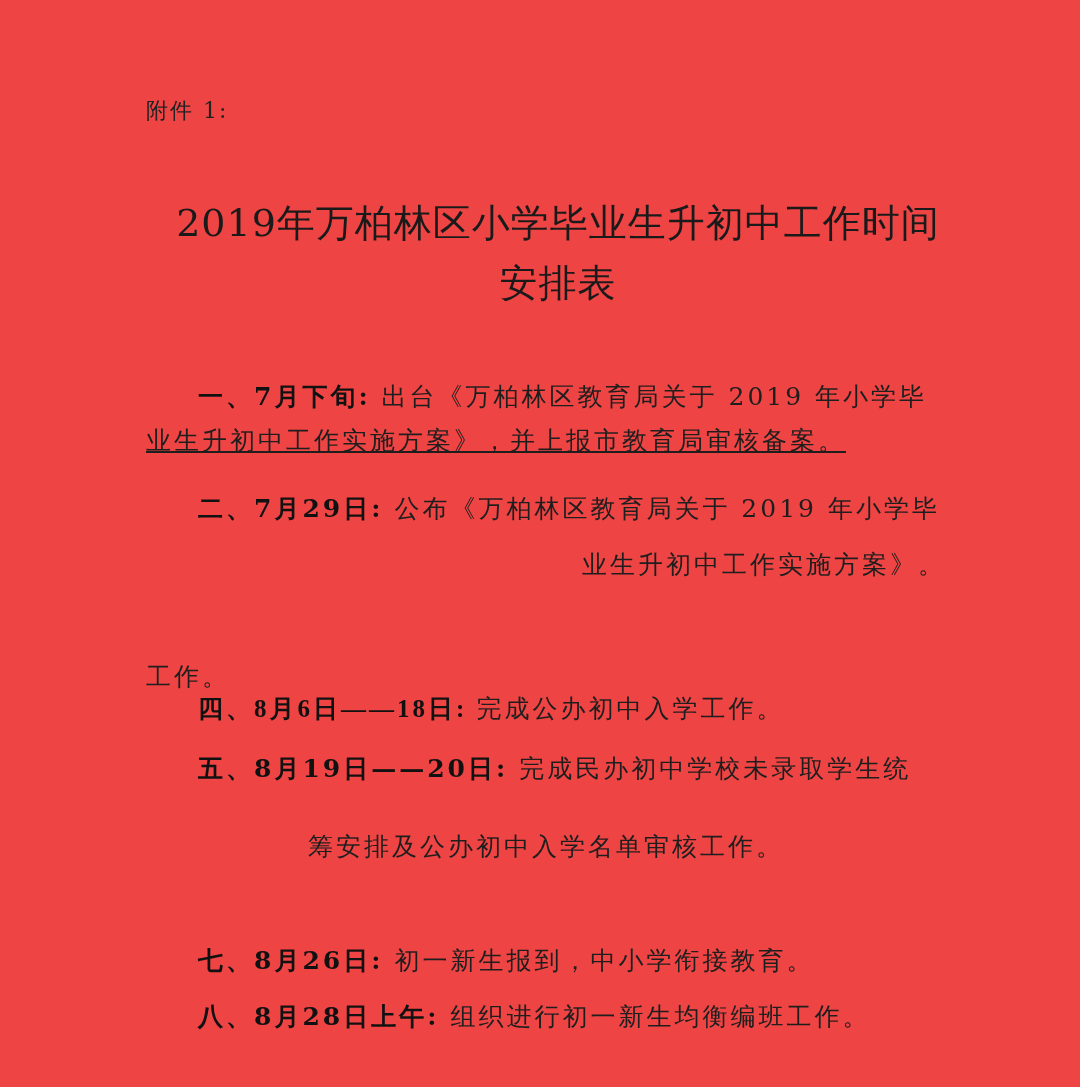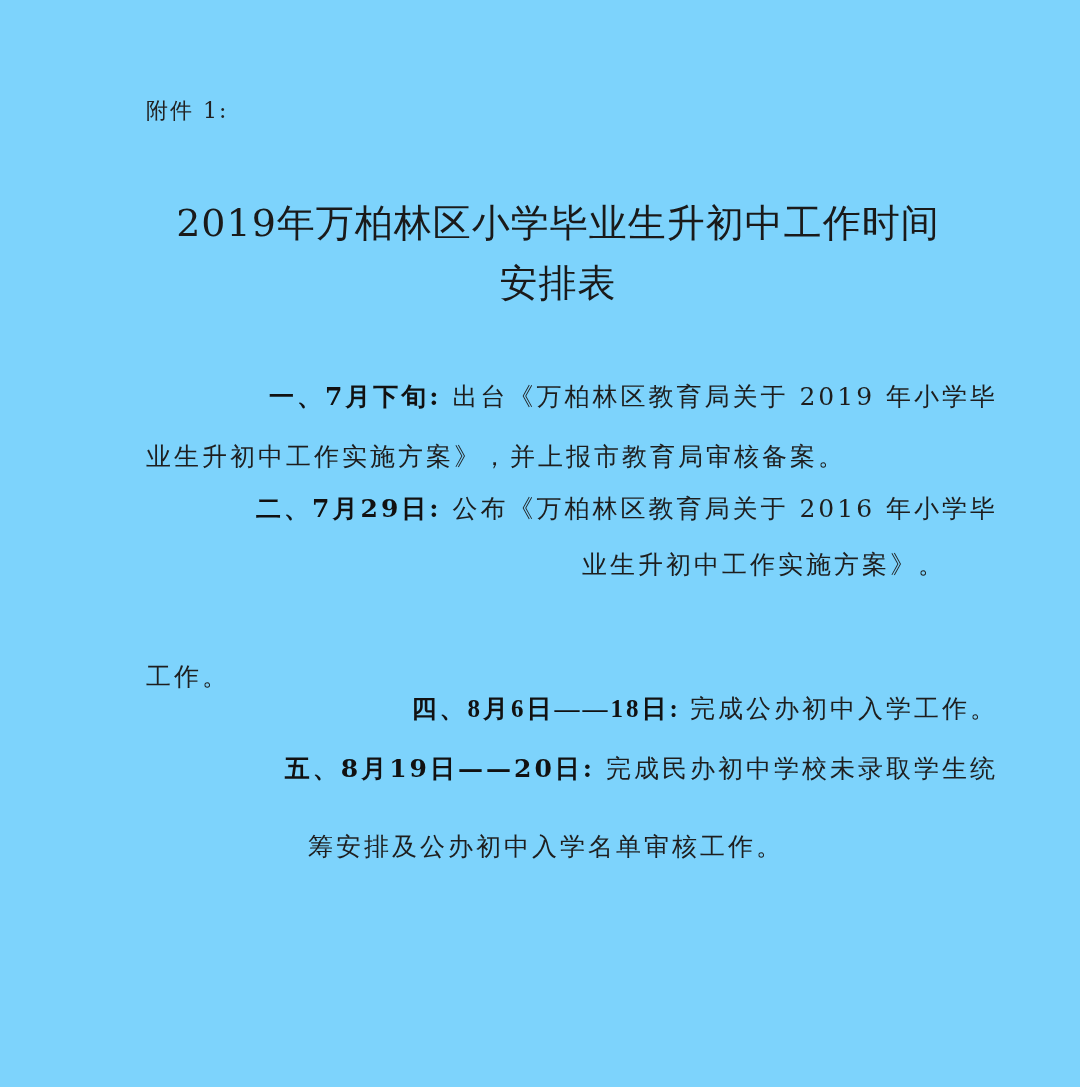--- a/index.html
+++ b/index.html
@@ -12,21 +12,21 @@
       height: 1087px;
       position: relative;
       overflow: hidden;
       font-family: "DejaVu Serif", "Liberation Serif", serif;
       color: #1a1a1a;
     }
     .page {
       position: absolute;
       left: 0; top: 0;
       width: 1080px; height: 1087px;
-      background: #7dd3fc;
+      background: #ef4444;
     }
     .attachment {
       position: absolute;
       left: 146px;
       top: 96px;
       font-size: 22px;
       letter-spacing: 2px;
       color: #222;
     }
     .title {
@@ -49,53 +49,61 @@
       font-size: 25px;
       line-height: 1;
       letter-spacing: 3px;
       color: #1e1e1e;
       white-space: nowrap;
     }
     .item .lead {
       font-weight: bold;
       color: #111;
     }
-    .indent { padding-left: 52px; text-align: right; }
+    .indent { padding-left: 52px; }
   </style>
 </head>
 <body>
 
 <div class="page">
 
   <div class="attachment">附件 1:</div>
 
   <div class="title l1">2019年万柏林区小学毕业生升初中工作时间</div>
   <div class="title l2">安排表</div>
 
   <div class="item indent" style="top:384px;">
     <span class="lead">一、7月下旬:</span>
     <span>出台《万柏林区教育局关于 2019 年小学毕</span>
   </div>
-  <div class="item" style="top:444px;">业生升初中工作实施方案》，并上报市教育局审核备案。</div>
+  <div class="item" style="top:428px;text-decoration:underline;">业生升初中工作实施方案》，并上报市教育局审核备案。</div>
 
   <div class="item indent" style="top:496px;">
     <span class="lead">二、7月29日:</span>
-    <span>公布《万柏林区教育局关于 2016 年小学毕</span>
+    <span>公布《万柏林区教育局关于 2019 年小学毕</span>
   </div>
   <div class="item" style="top:552px;text-align:right;">业生升初中工作实施方案》。</div>
 
   <div class="item" style="top:664px;">工作。</div>
 
   <div class="item indent" style="top:696px;font-family:Liberation Serif, serif;">
     <span class="lead">四、8月6日——18日:</span>
     <span>完成公办初中入学工作。</span>
   </div>
 
   <div class="item indent" style="top:756px;">
     <span class="lead">五、8月19日——20日:</span>
     <span>完成民办初中学校未录取学生统</span>
   </div>
   <div class="item" style="top:834px;text-align:center;">筹安排及公办初中入学名单审核工作。</div>
 
 
+  <div class="item indent" style="top:948px;">
+    <span class="lead">七、8月26日:</span>
+    <span>初一新生报到，中小学衔接教育。</span>
+  </div>
 
+  <div class="item indent" style="top:1004px;">
+    <span class="lead">八、8月28日上午:</span>
+    <span>组织进行初一新生均衡编班工作。</span>
+  </div>
 
 </div>
 
 </body></html>

